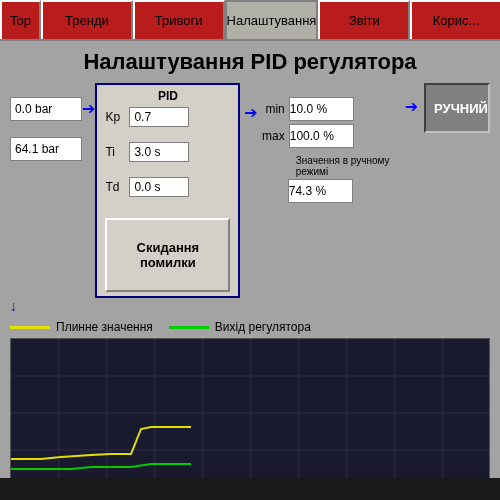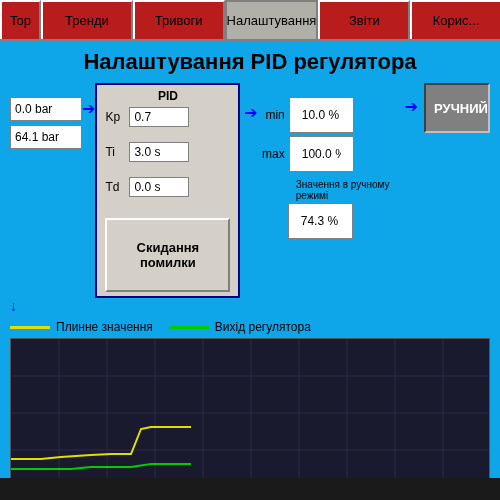--- a/index.html
+++ b/index.html
@@ -35,21 +35,21 @@
     }
     .nav-item:first-child {
       max-width: 41px;
       font-size: 13px;
     }
 
     
     .main-content {
       width: 500px;
       height: 459px;
-      background: #0ea5e9;
+      background: #a3a3a3;
       position: relative;
     }
 
     
     .page-title {
       text-align: center;
       font-size: 22px;
       font-weight: bold;
       padding: 8px 0 6px 0;
       color: #000;
@@ -133,23 +133,23 @@
       gap: 4px;
     }
     .minmax-label {
       font-size: 12px;
       width: 25px;
       text-align: right;
     }
     .minmax-input {
       background: white;
       border: 1px solid #808080;
-      padding: 1px 12px;
+      padding: 1px 0;
       width: 65px;
-      height: 36px;
+      height: 24px;
       font-size: 12px;
     }
 
     
     .manual-btn {
       background: #808080;
       border: 2px solid;
       border-color: #404040 #c0c0c0 #c0c0c0 #404040;
       padding: 6px 8px;
       font-size: 13px;
@@ -249,21 +249,21 @@
   </div>
 </div>
 
 <div class="main-content">
 
   <div class="page-title">Налаштування PID регулятора</div>
 
   <div class="pid-section">
 
     <div style="display:flex; flex-direction:column; align-items:flex-end; margin-top:14px;">
-      <div style="display:flex; align-items:center; margin-bottom:4px;">
+      <div style="display:flex; align-items:center; margin-bottom:16px;">
         <div class="input-box">
           <span>0.0 bar</span>
         </div>
       </div>
       <div style="display:flex; align-items:center;">
         <div class="input-box">
           <span>64.1 bar</span>
         </div>
       </div>
     </div>

